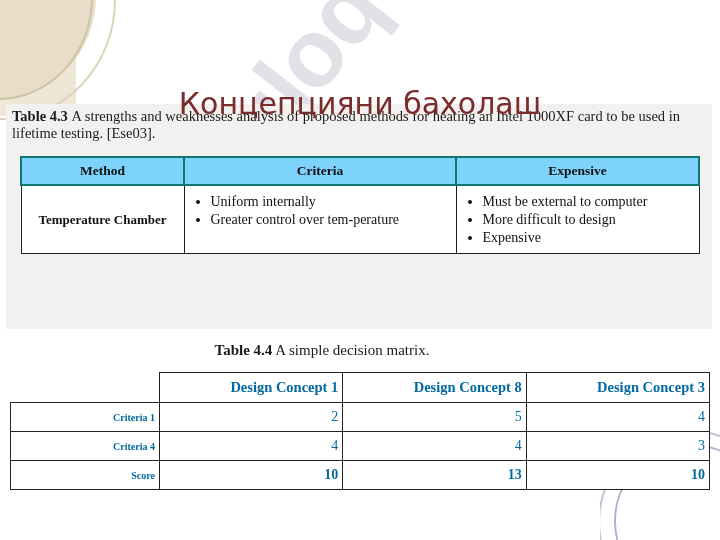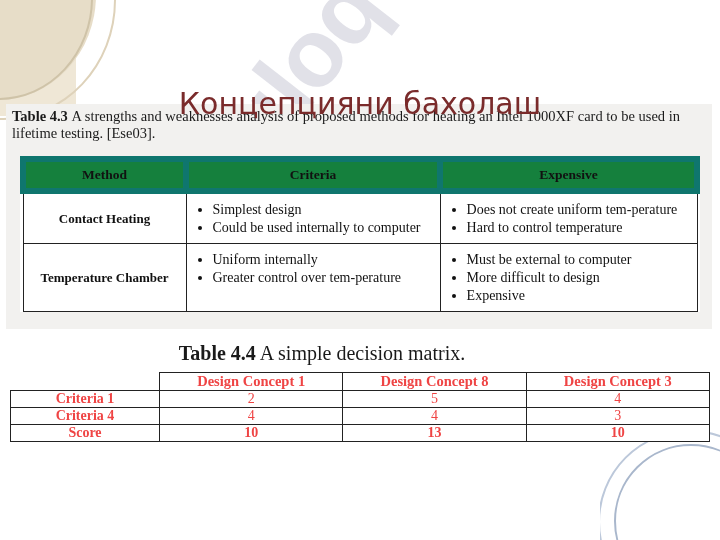--- a/index.html
+++ b/index.html
@@ -143,22 +143,22 @@
   table.t43 {
     position: absolute;
     left: 14px;
     top: 52px;
     width: 680px;
     border-collapse: collapse;
     font-family: "Liberation Serif", serif;
     background: #ffffff;
   }
   table.t43 th {
-    border: 6px solid #0f766e;
-    background: #15803d;
+    border: 2px solid #0f766e;
+    background: #7dd3fc;
     font-size: 13.5px;
     font-weight: bold;
     padding: 5px 4px;
     text-align: center;
     color: #111;
   }
   table.t43 td {
     border: 1px solid #222;
     font-size: 14px;
     padding: 5px 6px;
@@ -183,21 +183,21 @@
   }
 
   
   .scan2-caption {
     position: absolute;
     left: 0;
     top: 342px;
     width: 644px;
     text-align: center;
     font-family: "Liberation Serif", serif;
-    font-size: 20px;
+    font-size: 15px;
     color: #1a1a1a;
     z-index: 6;
   }
   .scan2-caption .lbl { font-weight: bold; }
 
   
   .scan2 {
     position: absolute;
     left: 10px;
     top: 372px;
@@ -206,38 +206,38 @@
     z-index: 6;
   }
   table.t44 {
     width: 700px;
     border-collapse: collapse;
     font-family: "Liberation Serif", serif;
     background: #ffffff;
   }
   table.t44 th, table.t44 td {
     border: 1px solid #222;
-    text-align: center;
+    text-align: right;
     font-size: 14px;
-    padding: 0 4px;
-    color: #ef4444;
+    padding: 6px 4px;
+    color: #0369a1;
   }
   table.t44 th {
     font-weight: bold;
     font-size: 14.5px;
   }
   table.t44 th.corner {
     border-left: 0;
     border-top: 0;
     background: transparent;
   }
   table.t44 td.crit {
     font-weight: bold;
     width: 140px;
-    font-size: 14px;
+    font-size: 10px;
     margin-left: 21px;
   }
   table.t44 tr.score td {
     font-weight: bold;
   }
 </style>
 </head>
 <body>
 
 <div class="corner-deco">
@@ -261,35 +261,20 @@
 
   <table class="t43">
     <thead>
       <tr>
         <th>Method</th>
         <th>Criteria</th>
         <th>Expensive</th>
       </tr>
     </thead>
     <tbody>
-      <tr>
-        <td class="method">Contact Heating</td>
-        <td>
-          <ul>
-            <li>Simplest design</li>
-            <li>Could be used internally to computer</li>
-          </ul>
-        </td>
-        <td>
-          <ul>
-            <li>Does not create uniform tem-perature</li>
-            <li>Hard to control temperature</li>
-          </ul>
-        </td>
-      </tr>
       <tr>
         <td class="method">Temperature Chamber</td>
         <td>
           <ul>
             <li>Uniform internally</li>
             <li>Greater control over tem-perature</li>
           </ul>
         </td>
         <td>
           <ul>

